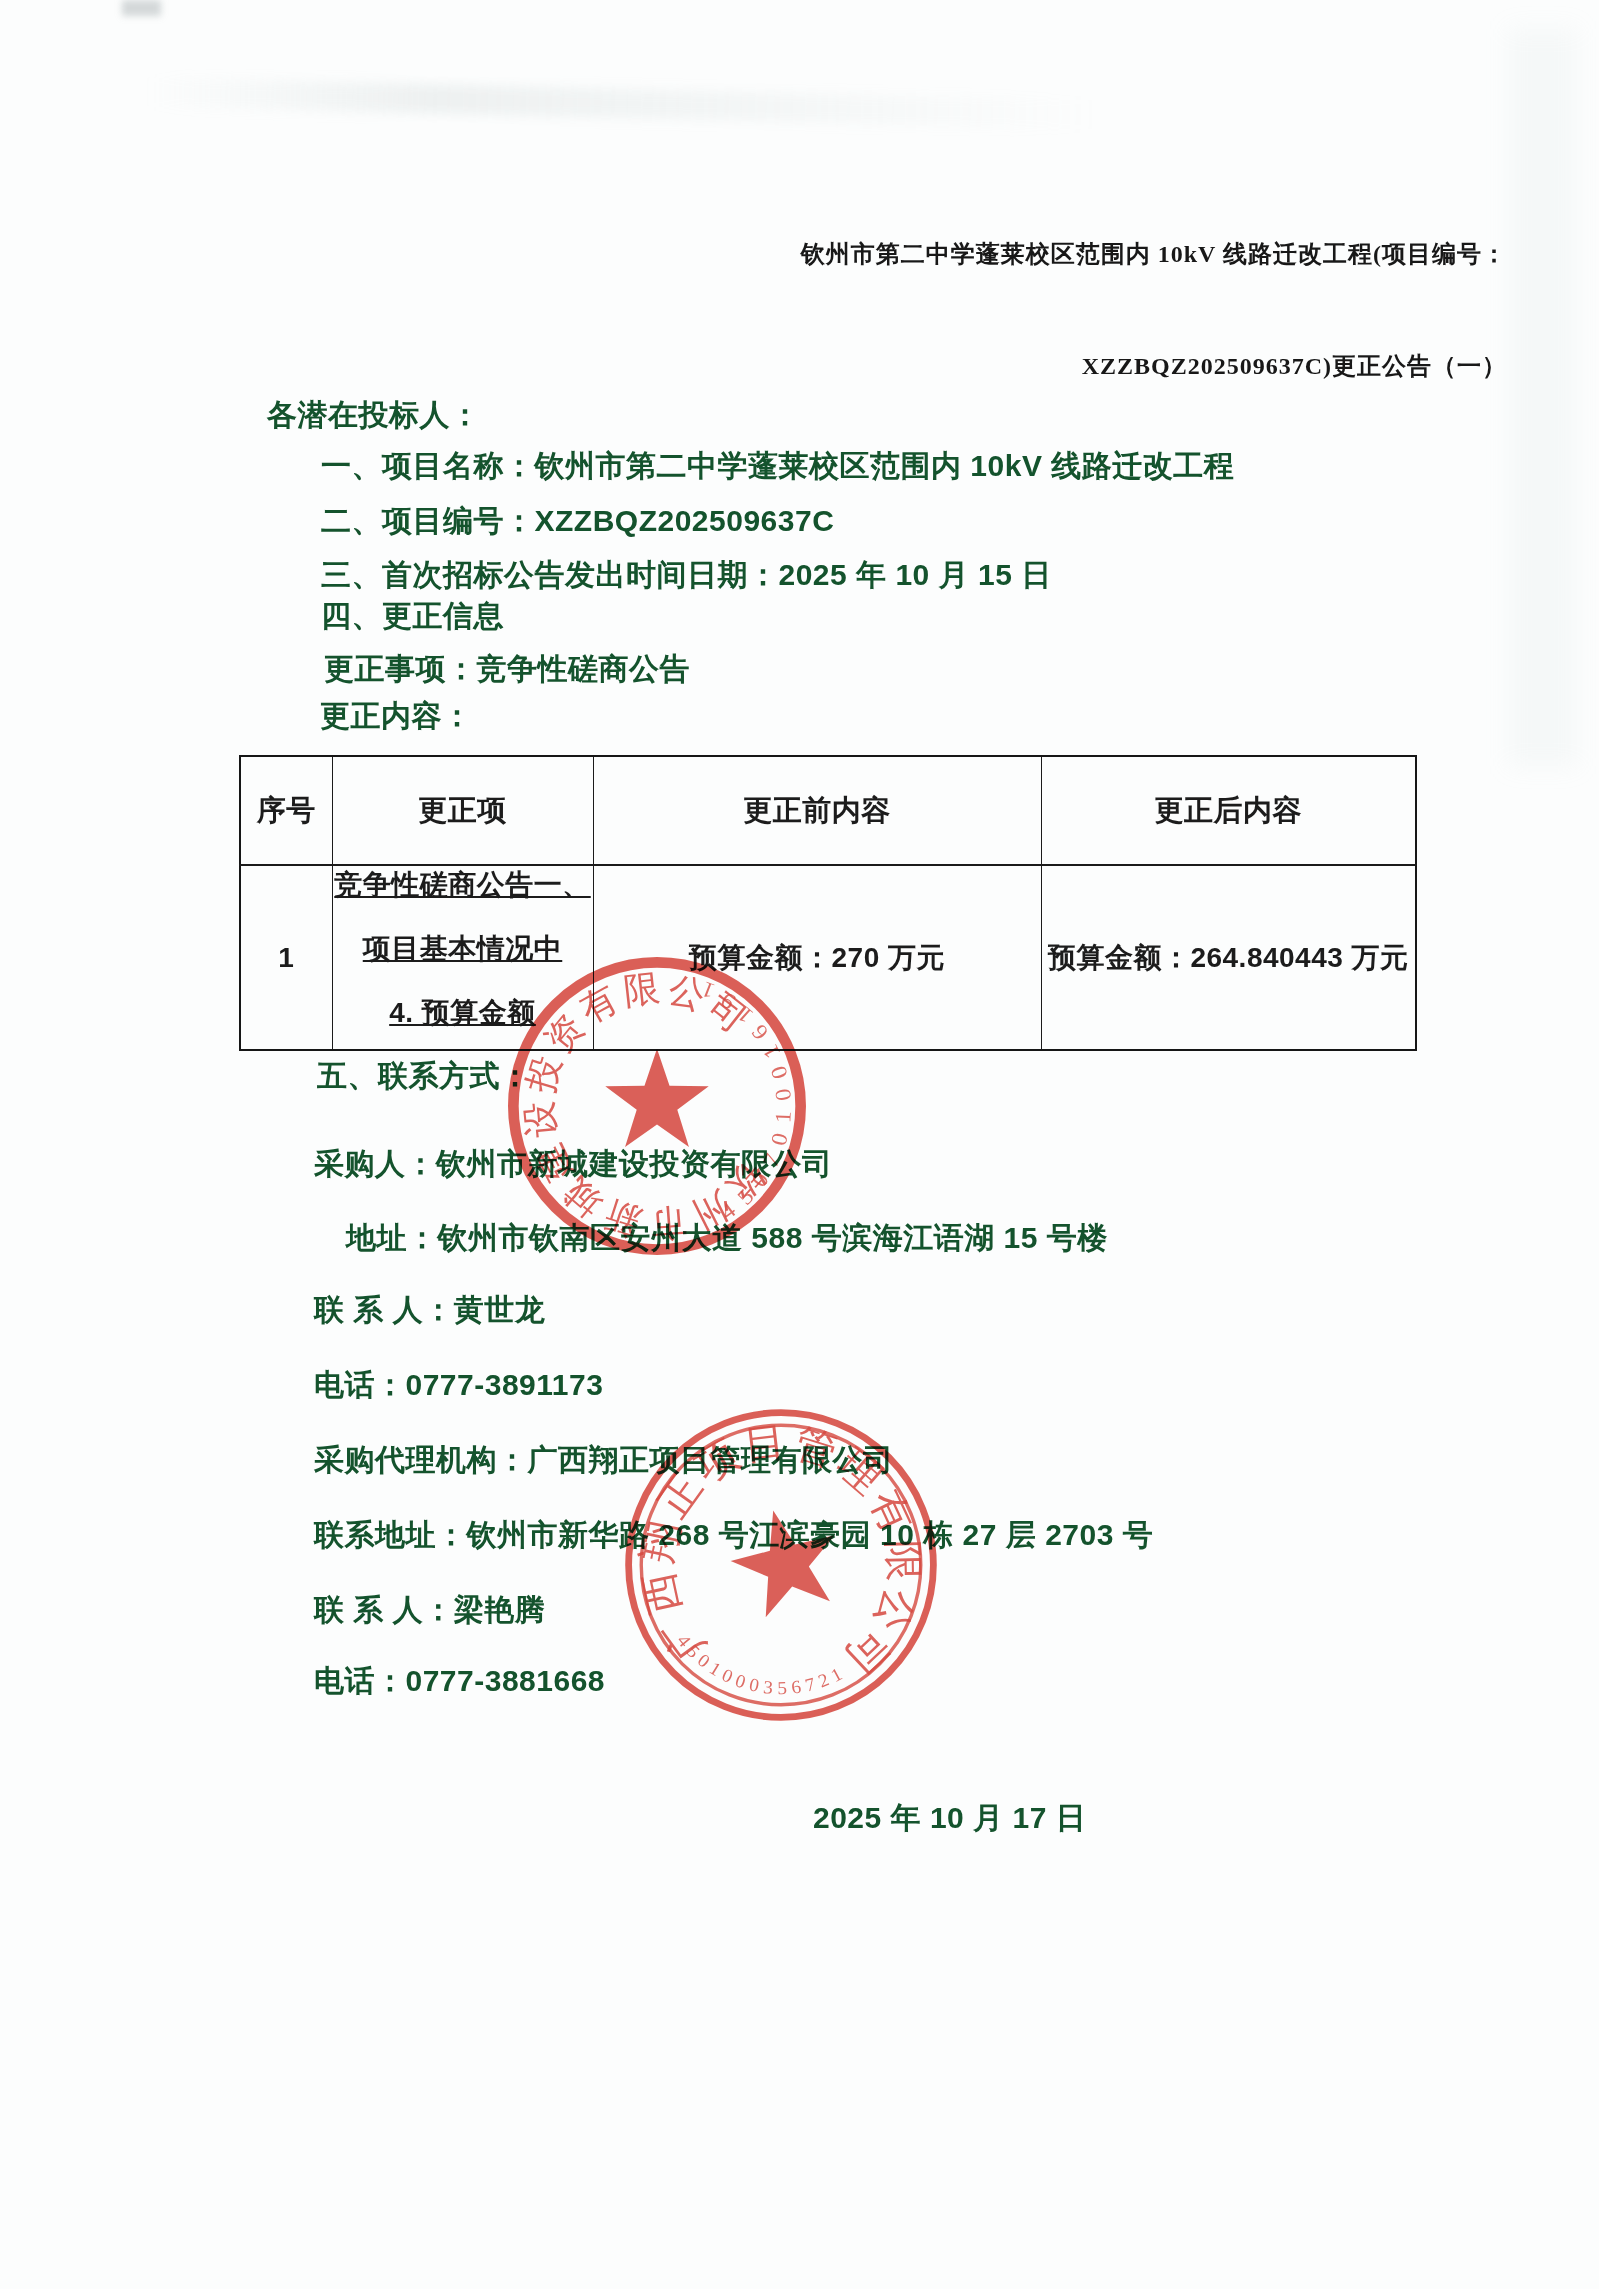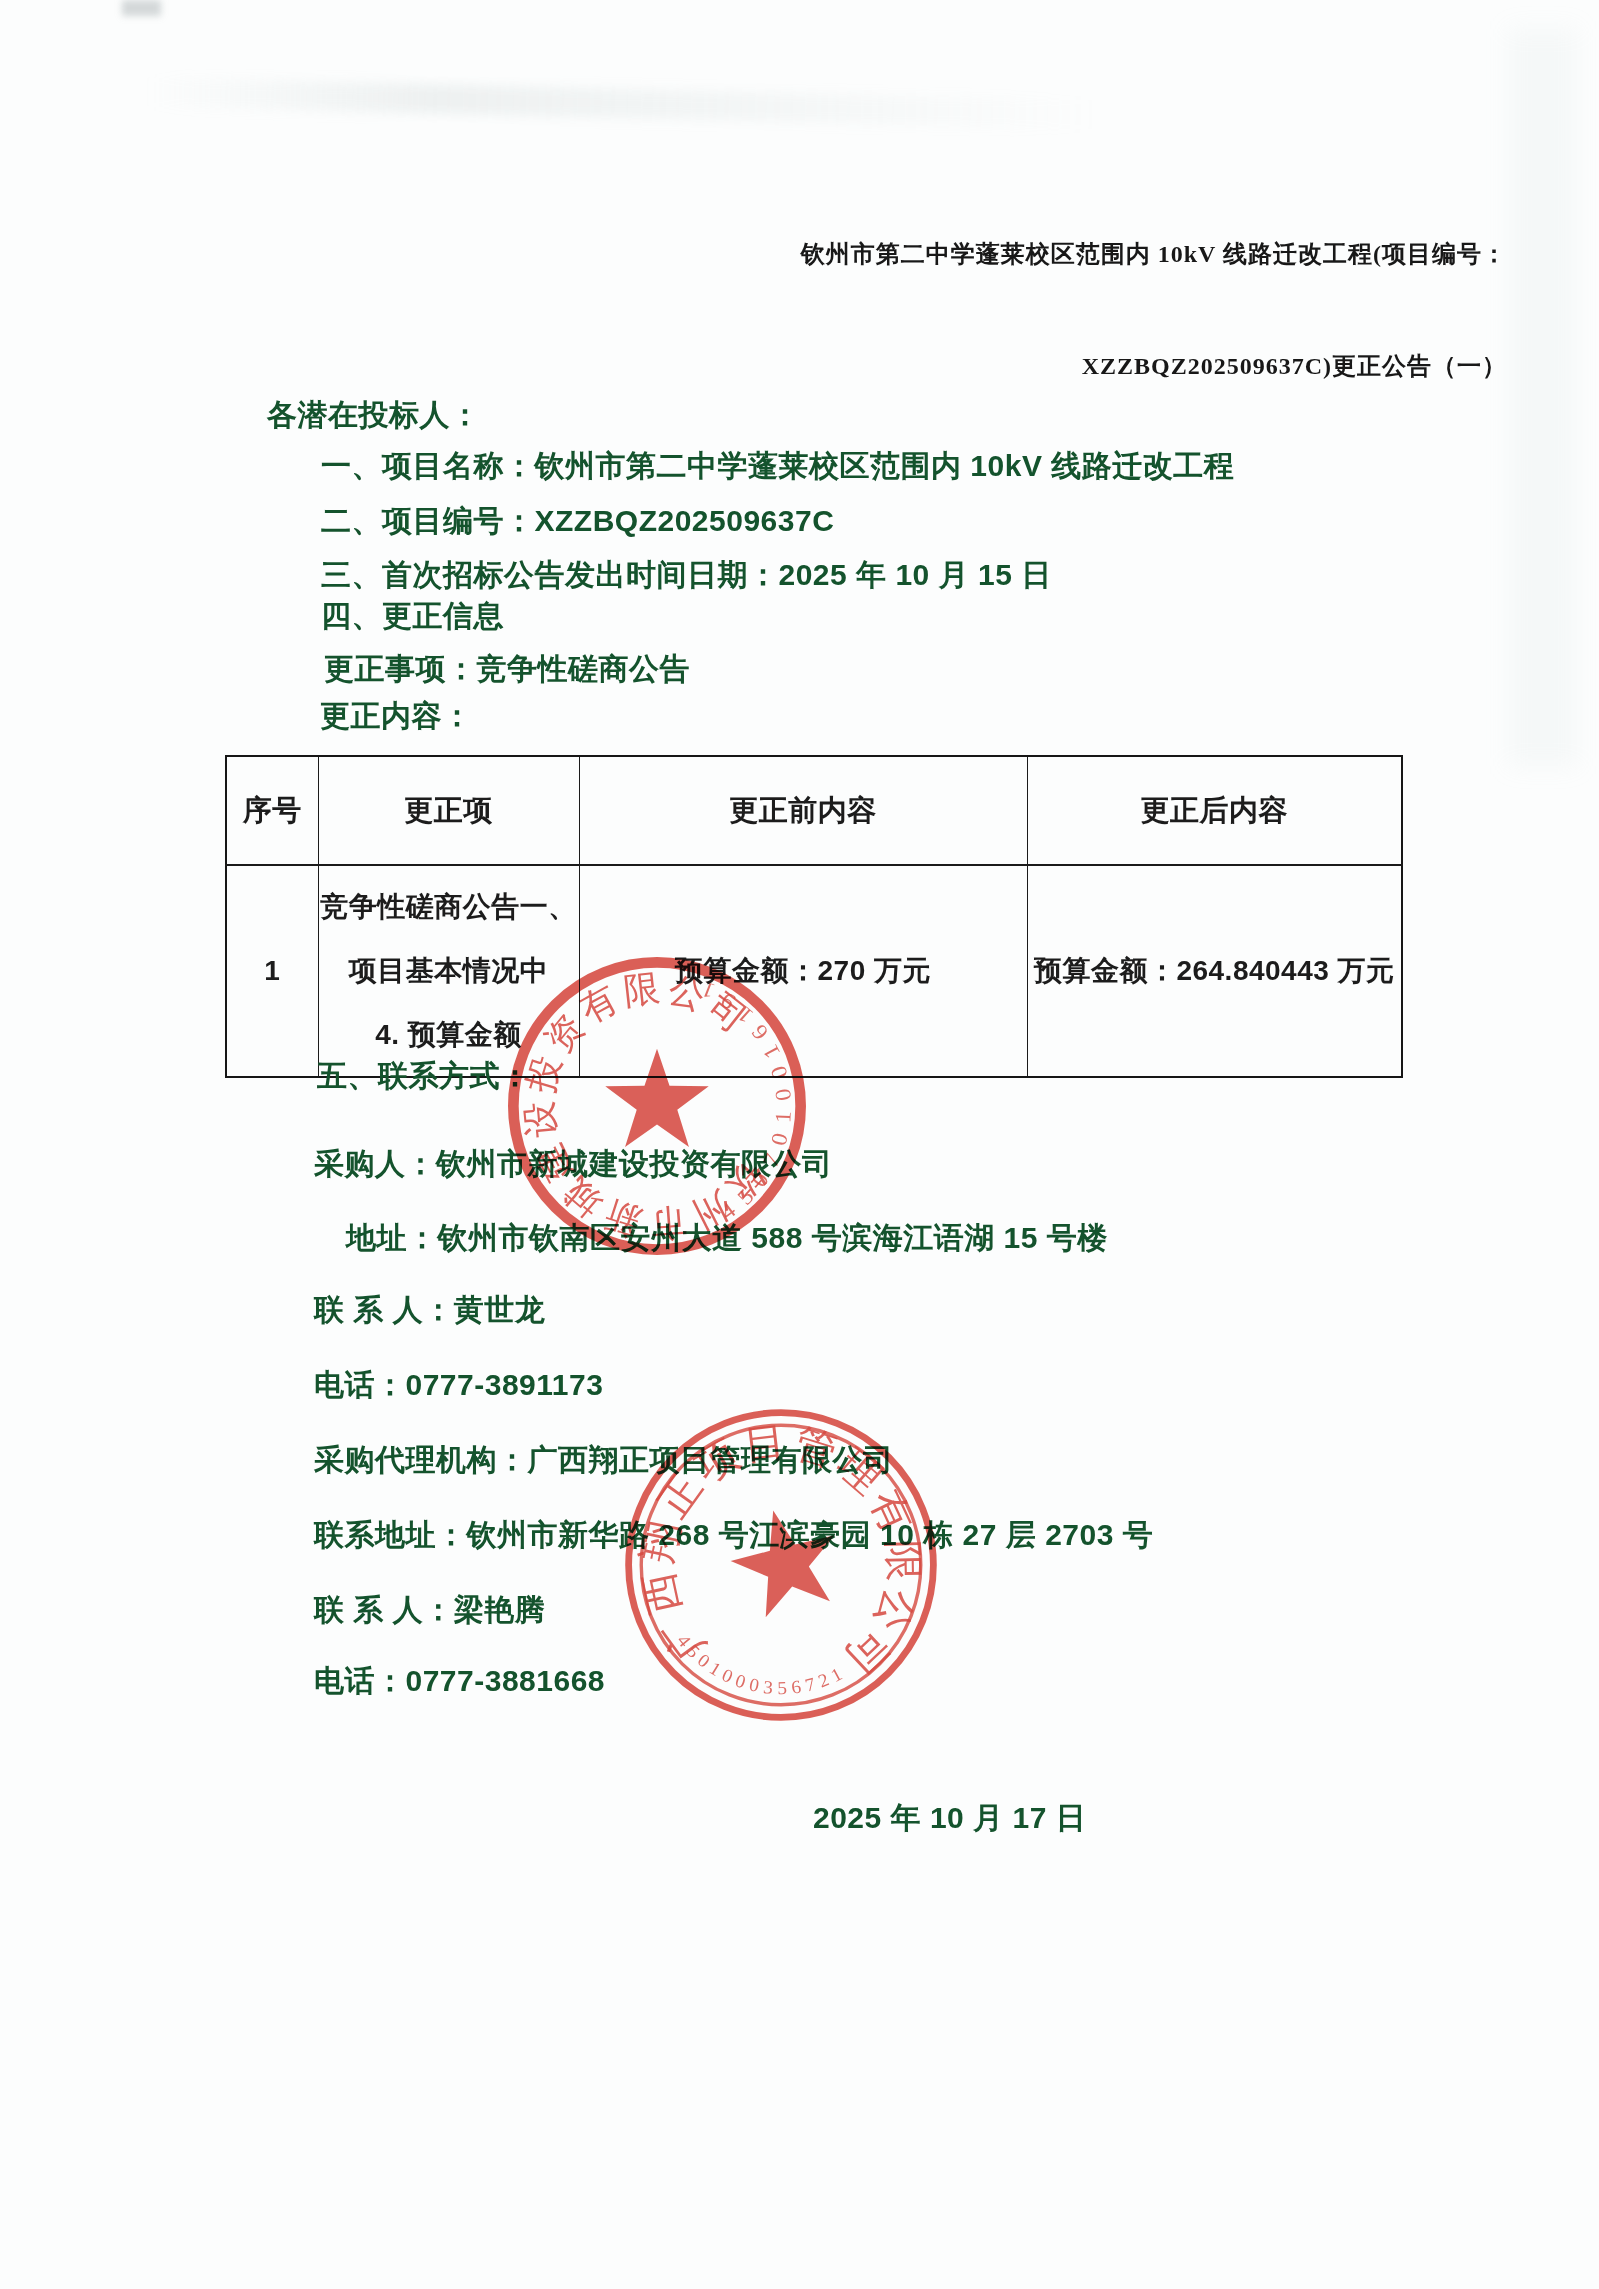--- a/index.html
+++ b/index.html
@@ -42,24 +42,24 @@
   
   .ctable{
     position:absolute;left:225px;top:755px;
     border-collapse:collapse;table-layout:fixed;width:1176px;
     font-size:28px;color:#1c1c1c;
   }
   .ctable td{
     border:1.9px solid #1b1b1b;text-align:center;vertical-align:middle;
     padding:0;font-weight:600;letter-spacing:0.5px;
   }
-  .ctable{border:2.9px solid #161616;}
+  .ctable{border:2.9px solid #161616;margin-left:14px;}
   .ctable tr.hrow td{height:107px;font-weight:700;font-size:29px;border-bottom-width:2.9px;}
   .ctable tr.drow td{height:183px;}
-  .cell-item-lines{display:flex;flex-direction:column;justify-content:center;gap:26px;height:210px;}
+  .cell-item-lines{display:flex;flex-direction:column;justify-content:flex-start;gap:26px;height:183px;text-decoration:underline;}
   
   .stamp{position:absolute;mix-blend-mode:multiply;opacity:.92;}
   .stamp text{font-family:"Liberation Serif","DejaVu Serif",serif;}
 </style>
 </head>
 <body>
 
 <div class="page">
 
   <div class="artifact streak-top"></div>

